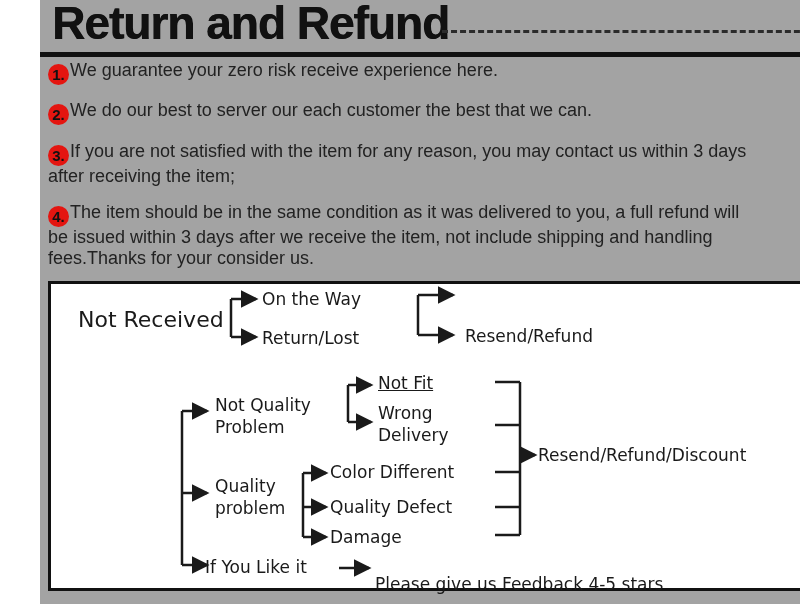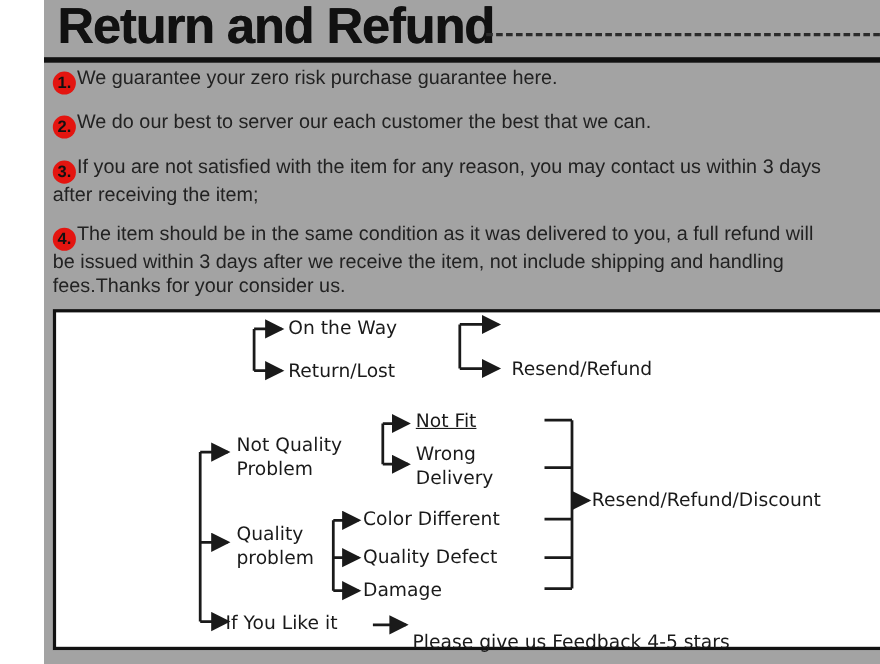--- a/index.html
+++ b/index.html
@@ -51,21 +51,21 @@
 </head>
 <body>
 
 <div id="stage">
 
   <div class="title">Return and Refund</div>
   <div class="title-dashes"></div>
   <div class="title-bar"></div>
 
   <div class="point" style="top:60px;">
-    <span class="badge" style="background:#e41510;">1.</span><span class="pt-first">We guarantee your zero risk purchase guarantee here.</span>
+    <span class="badge" style="background:#e41510;">1.</span><span class="pt-first">We guarantee your zero risk receive experience here.</span>
   </div>
 
   <div class="point" style="top:100px;">
     <span class="badge" style="background:#e41510;">2.</span><span class="pt-first">We do our best to server our each customer the best that we can.</span>
   </div>
 
   <div class="point" style="top:141px;">
     <span class="badge" style="background:#e41510;">3.</span><span class="pt-first">If you are not satisfied with the item for any reason, you may contact us within 3 days</span>
     <span class="pt-line">after receiving the item;</span>
   </div>
@@ -112,20 +112,21 @@
         <line x1="444" y1="141" x2="469" y2="141"></line>
         <line x1="444" y1="188" x2="469" y2="188"></line>
         <line x1="444" y1="223" x2="469" y2="223"></line>
         <line x1="444" y1="251" x2="469" y2="251"></line>
         <line x1="469" y1="171" x2="484" y2="171" marker-end="url(#arw)"></line>
 
         <line x1="288" y1="284" x2="318" y2="284" marker-end="url(#arw)"></line>
       </g>
     </svg>
 
+    <div class="fc-label big" style="left:27px;top:36px;">Not Received</div>
     <div class="fc-label" style="left:211px;top:15px;">On the Way</div>
     <div class="fc-label" style="left:211px;top:54px;">Return/Lost</div>
     <div class="fc-label" style="left:414px;top:52px;">Resend/Refund</div>
 
     <div class="fc-label wrap" style="left:164px;top:132px;width:135px;">Not Quality Problem</div>
     <div class="fc-label wrap" style="left:164px;top:213px;width:95px;">Quality problem</div>
 
     <div class="fc-label" style="left:327px;top:99px;text-decoration:underline;">Not Fit</div>
     <div class="fc-label wrap" style="left:327px;top:140px;width:110px;">Wrong Delivery</div>
     <div class="fc-label" style="left:279px;top:188px;">Color Different</div>

